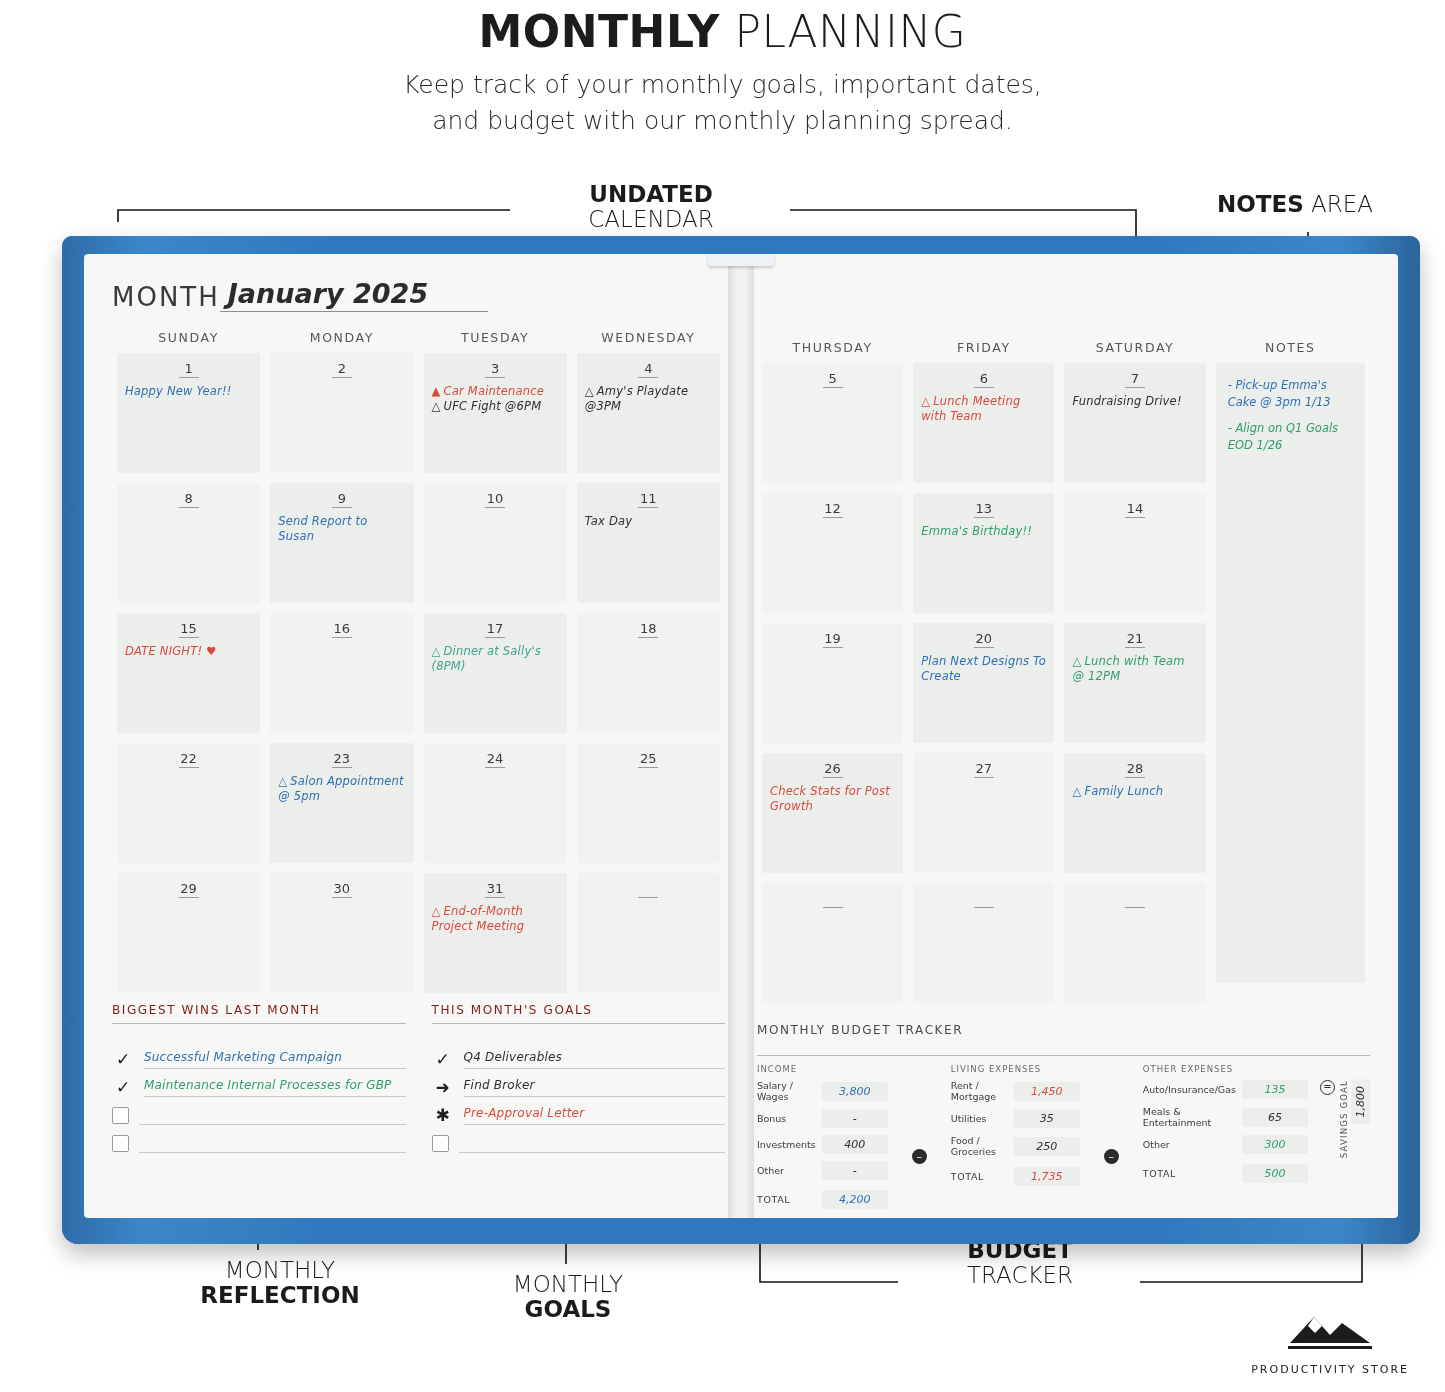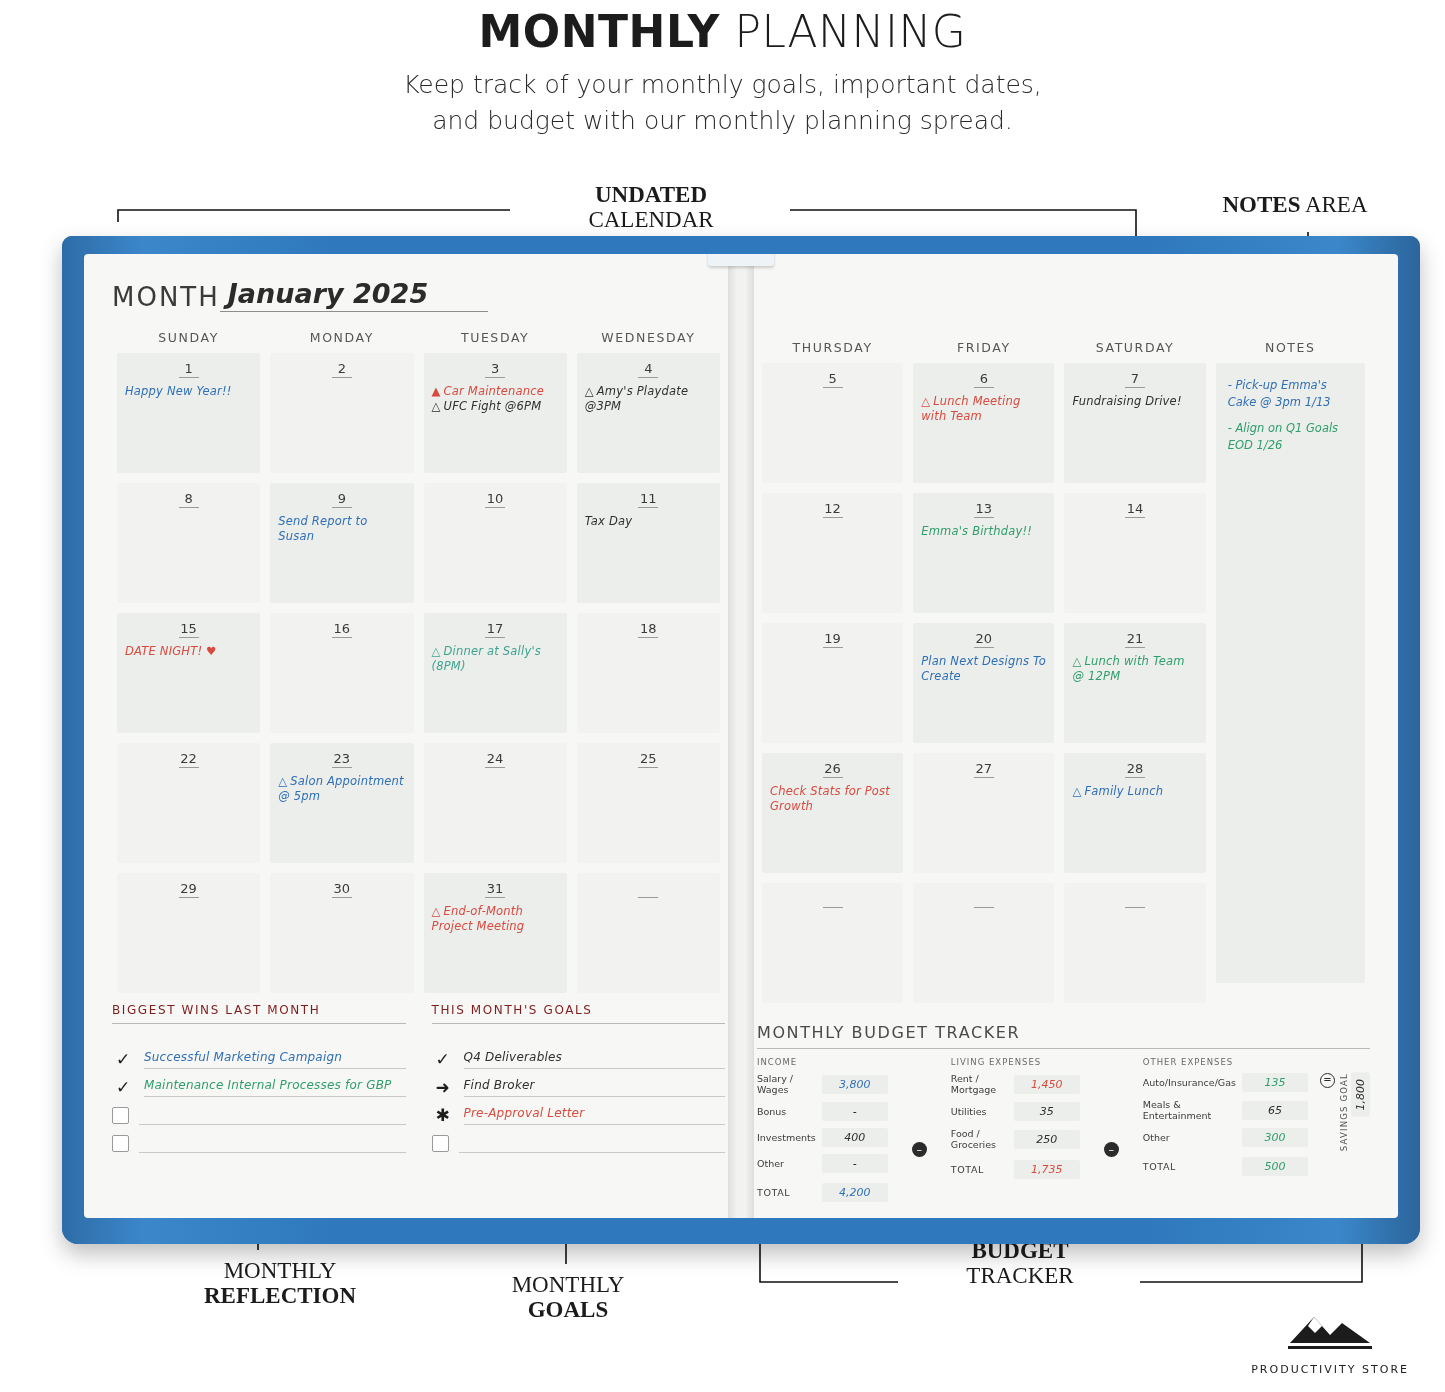--- a/index.html
+++ b/index.html
@@ -24,21 +24,21 @@
   .header h1 b { font-weight: 800; }
   .header p {
     margin: 10px 0 0;
     font-size: 25px;
     color: #2a2a2a;
     line-height: 1.45;
     font-weight: 300;
   }
 
   
-  .callout { position:absolute; font-weight:300; color:#1b1b1b; text-align:center; line-height:1.1;font-family:Liberation Serif, serif; }
+  .callout { position:absolute; font-weight:300; color:#1b1b1b; text-align:center; line-height:1.1; }
   .callout b { font-weight:800; }
   .callout .l1 { display:block; font-size:23px; }
   .callout .l2 { display:block; font-size:23px; }
 
   
   .book {
     position:absolute;
     left: 62px; top: 236px;
     width: 1358px; height: 1008px;
     background: #2f78bd;
@@ -144,22 +144,22 @@
   }
   .mark { width: 22px; flex:0 0 auto; text-align:center; font-size:17px; color:#1d1d1d; line-height:1; }
   .task .txt {
     flex:1; font-size:12px; font-style:italic; border-bottom:1px solid #c9c9c9;
     padding-bottom:4px; letter-spacing:.2px;
   }
   .task .txt.empty { min-height: 16px; }
 
   
   .budget-title {
-    font-size: 16px; letter-spacing: 1.6px; color:#4a4a4a;
-    border-bottom:1px solid #b9b9b9; padding-bottom:6px; margin-bottom:8px;
+    font-size: 12px; letter-spacing: 1.6px; color:#4a4a4a;
+    border-bottom:1px solid #b9b9b9; padding-bottom:18px; margin-bottom:8px;
   }
   .budget-wrap { display:flex; gap: 12px; }
   .bcol { flex:1; }
   .bhead { font-size: 8.5px; letter-spacing:1px; color:#6a6a6a; margin-bottom:6px; }
   .brow { display:flex; align-items:center; gap:6px; margin-bottom:7px; }
   .blabel { font-size: 9.5px; color:#3c3c3c; flex:1; }
   .bval {
     width: 66px; background:#eceeec; border-radius:2px; text-align:center;
     font-size: 11px; font-style:italic; padding: 3px 2px; color:#2f2f2f;
   }

